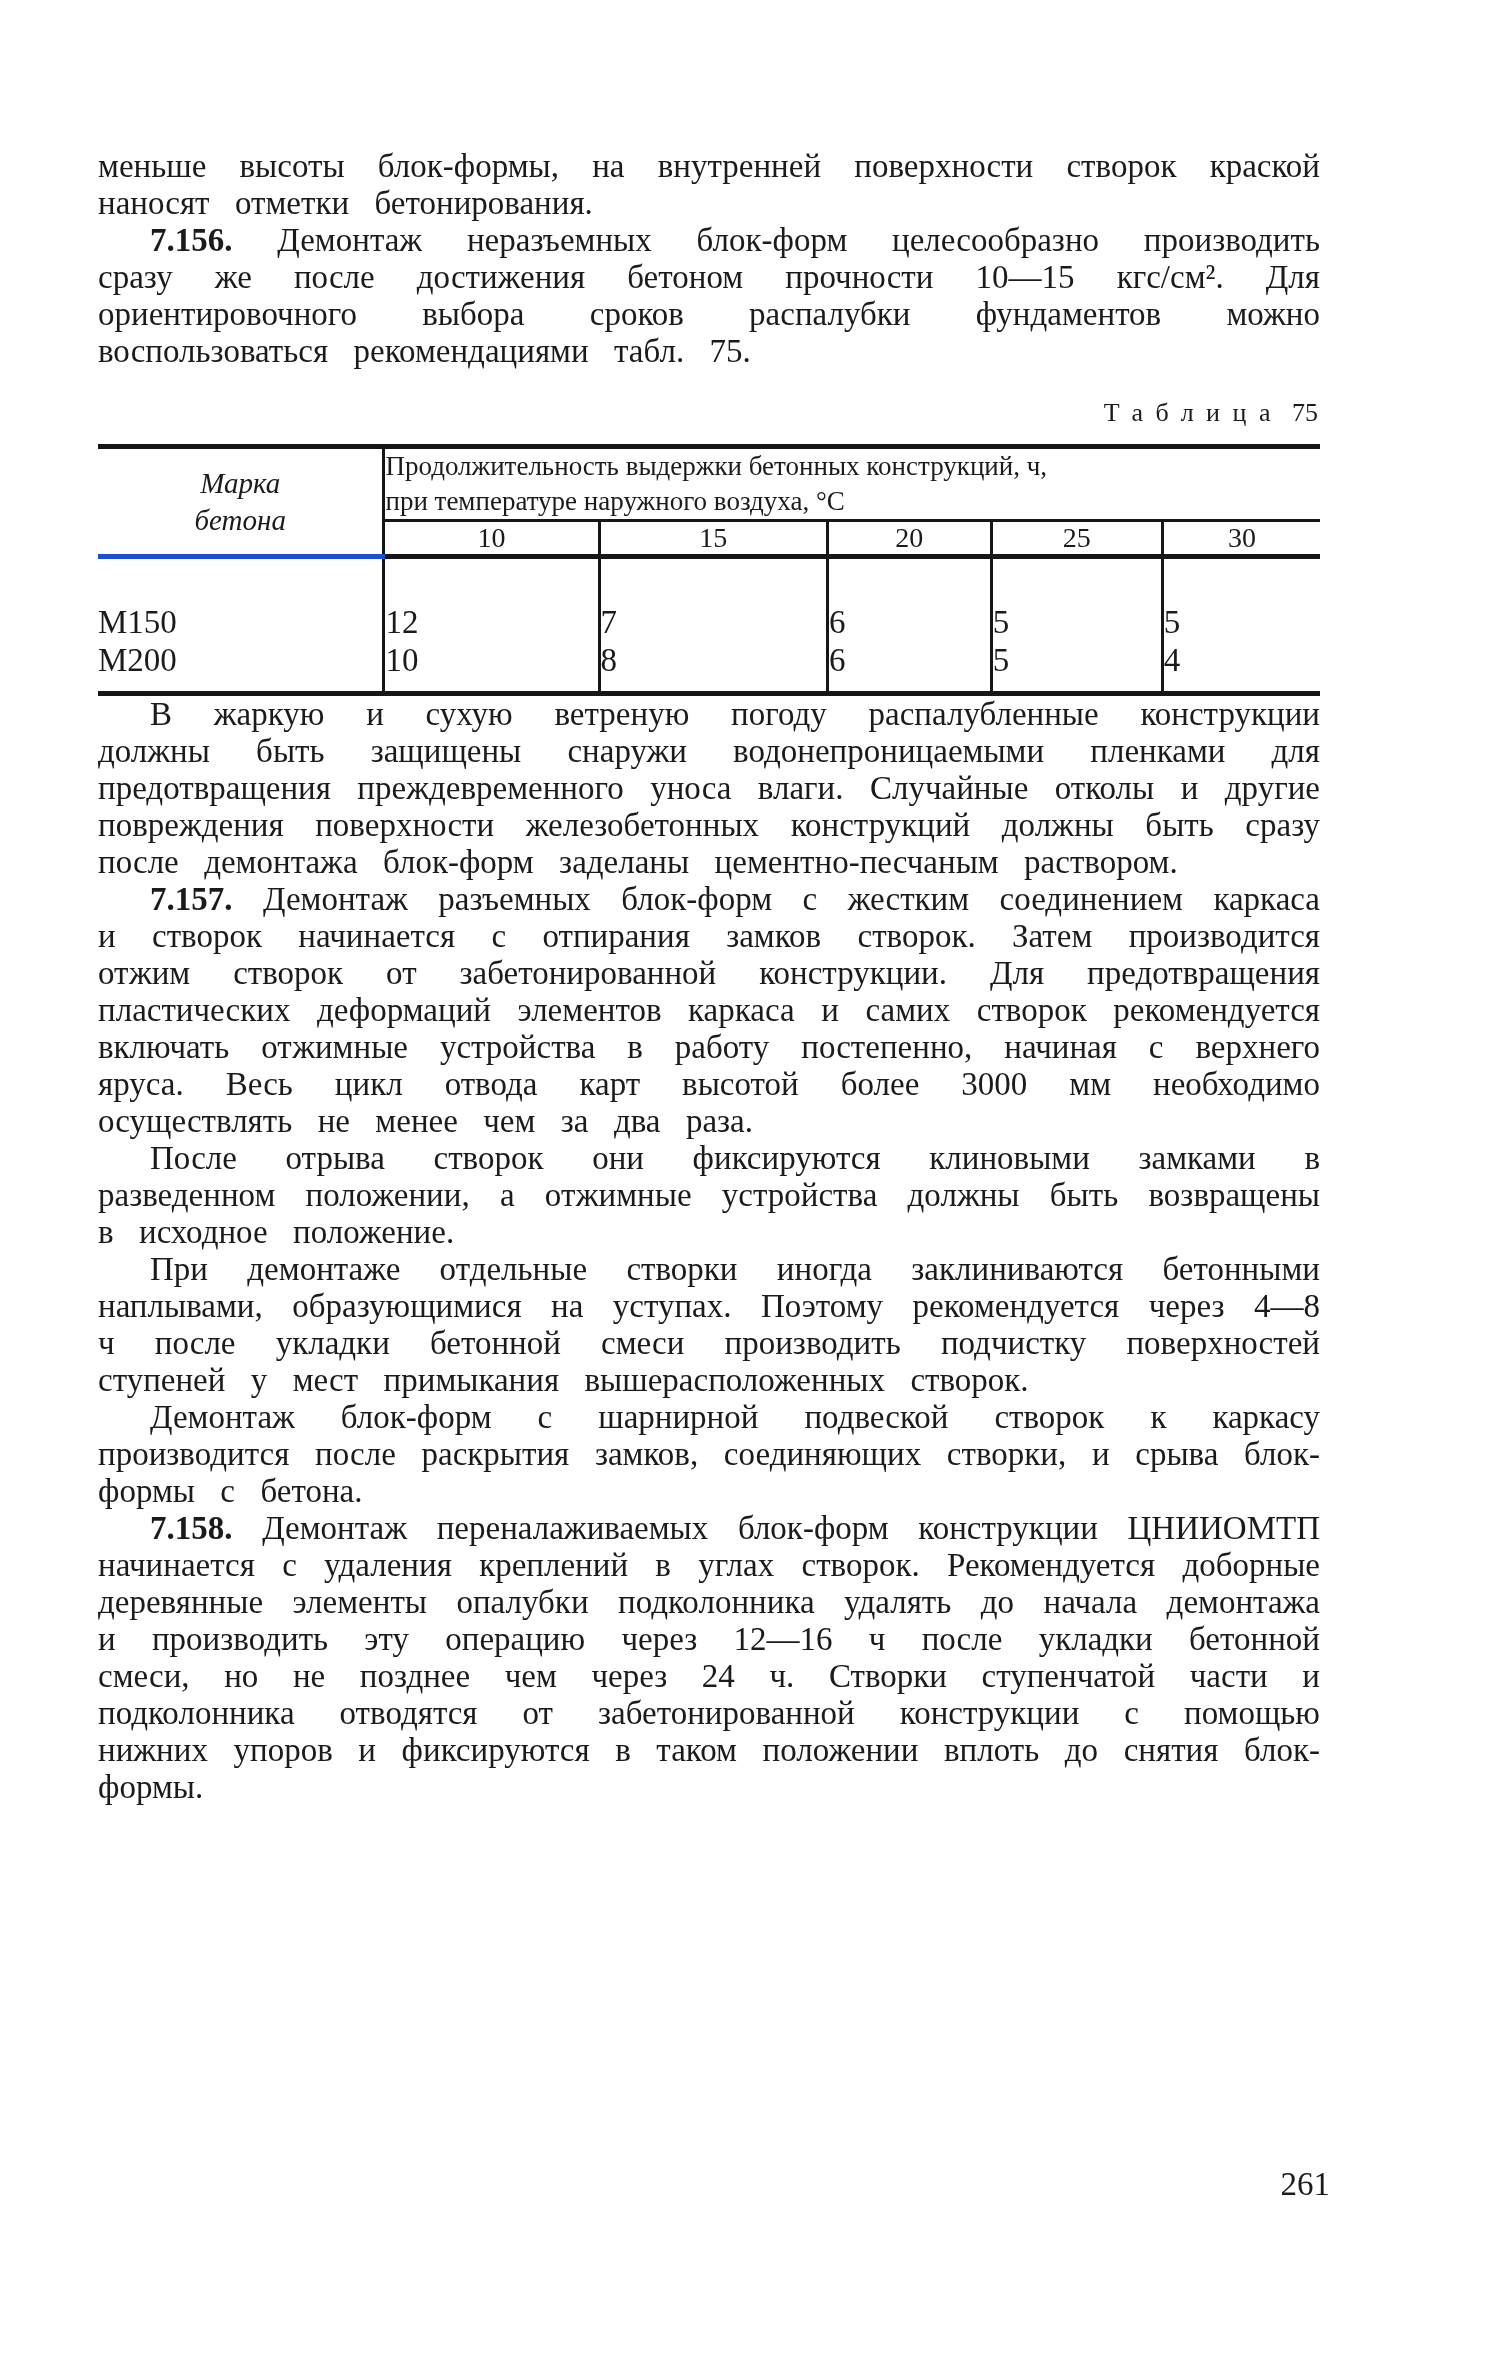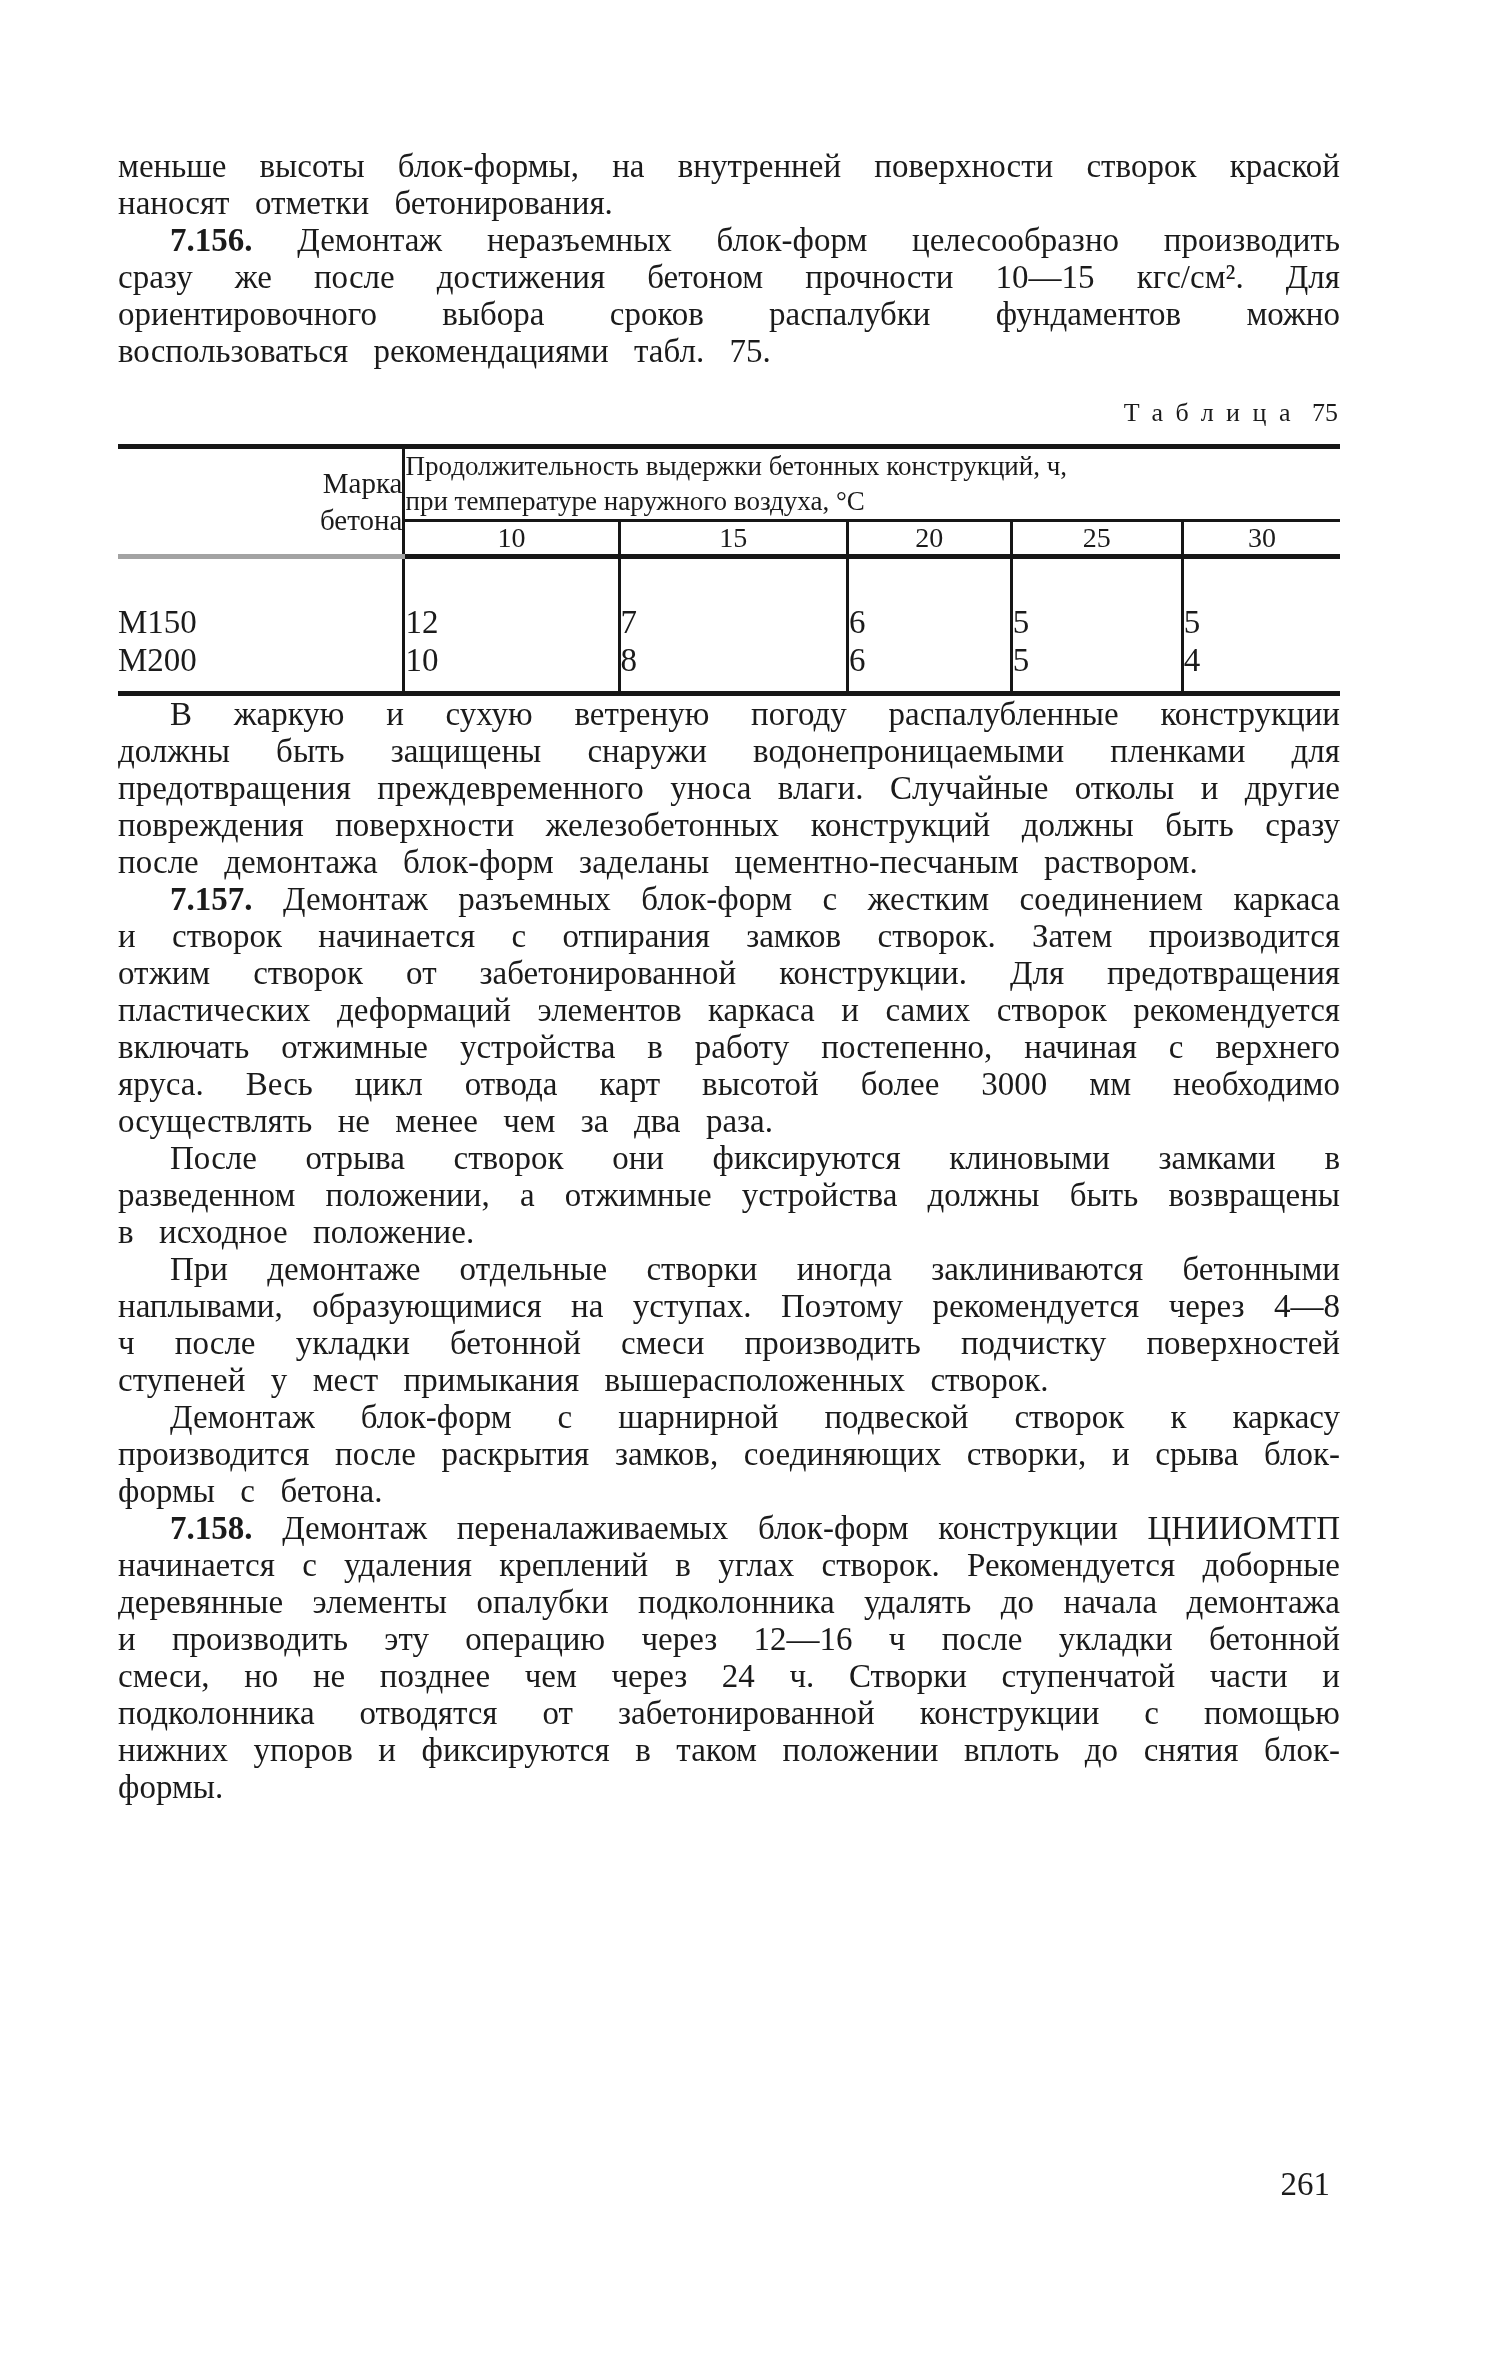--- a/index.html
+++ b/index.html
@@ -9,21 +9,21 @@
     width: 1500px;
     height: 2363px;
     margin: 0 auto;
     background: #ffffff;
     color: #1b1b1b;
     font-family: "Liberation Serif", "DejaVu Serif", serif;
     overflow: hidden;
   }
   .content {
     position: absolute;
-    left: 118px;
+    left: 98px;
     top: 148px;
     width: 1222px;
   }
   p.body {
     margin: 0;
     font-size: 33px;
     line-height: 37px;
     text-align: justify;
     word-spacing: 0.52em;
     text-indent: 52px;
@@ -47,26 +47,27 @@
     border-top: 5px solid #161616;
     border-bottom: 5px solid #161616;
   }
   table.t75 th, table.t75 td {
     font-weight: normal;
     padding: 0;
   }
   .stub-head {
     width: 23.4%;
     border-right: 3px solid #161616;
-    border-bottom: 5px solid #a3a3a3;
-    text-align: right;
+    border-bottom: 5px solid #1d4ed8;
+    text-align: center;
     padding-left: 34px;
     font-size: 29px;
     line-height: 37px;
     vertical-align: middle;
+    font-style: italic;
   }
   .span-head {
     border-bottom: 3px solid #161616;
     text-align: left;
     font-size: 27px;
     line-height: 35px;
     padding: 18px 6px 12px 6px;
   }
   .sub-head th {
     border-left: 3px solid #161616;

